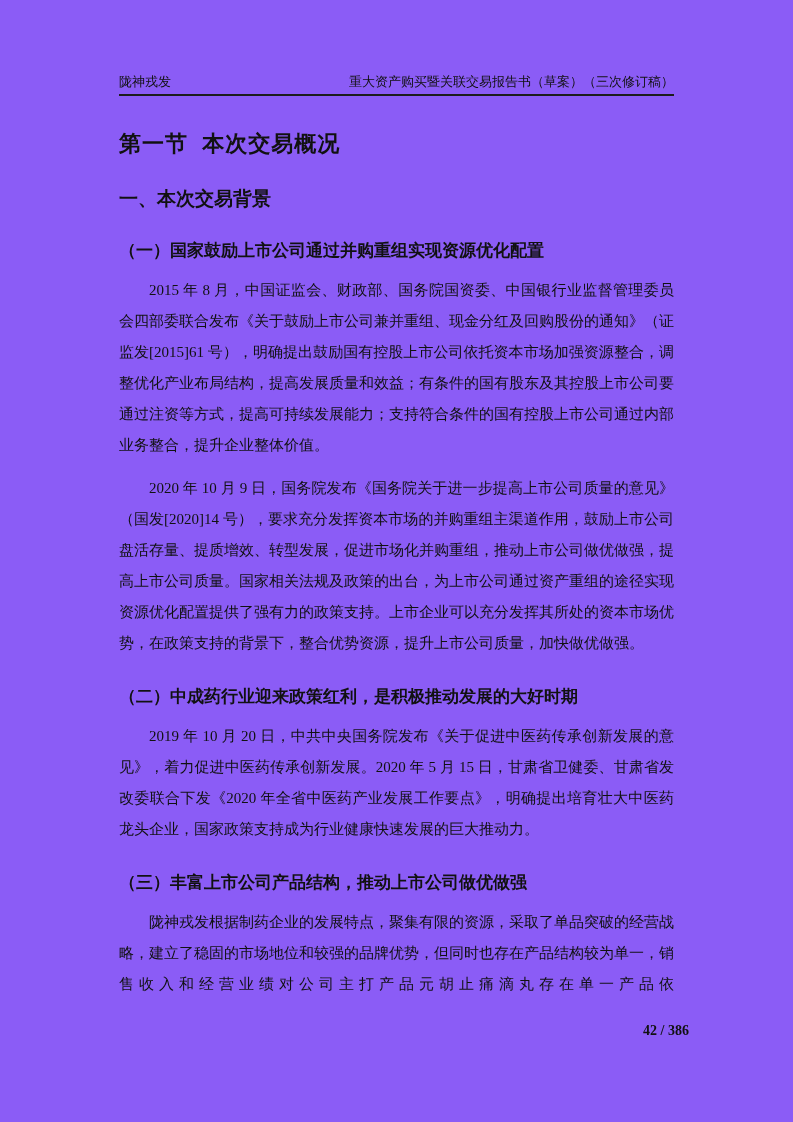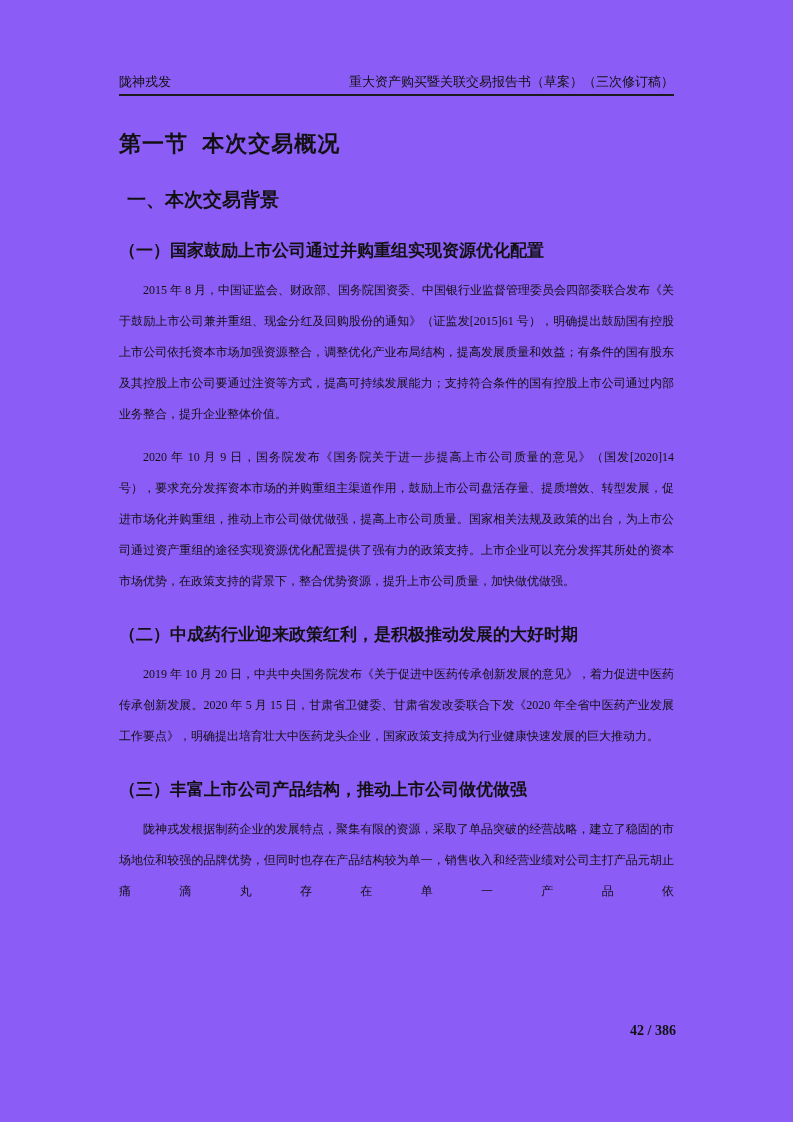--- a/index.html
+++ b/index.html
@@ -39,47 +39,47 @@
   }
   .chapter-title {
     font-family: Liberation Mono, monospace;
     font-weight: 700;
     font-size: 22px;
     line-height: 30px;
     margin: 35px 0 0 0;
     letter-spacing: 1px;
   }
   .section-heading {
-    font-family: Liberation Sans, sans-serif;
+    font-family: Liberation Mono, monospace;
     font-weight: 700;
     font-size: 19px;
     line-height: 26px;
-    margin: 26px 0 0 8px;
+    margin: 26px 0 0 0;
   }
   .subsection-heading {
     font-family: Liberation Sans, sans-serif;
     font-weight: 700;
     font-size: 17px;
     line-height: 24px;
     margin: 26px 0 0 0;
   }
   .content p {
-    font-size: 12px;
+    font-size: 15px;
     line-height: 31px;
     text-align: justify;
     text-indent: 2em;
     margin: 12px 0 0 0;
   }
   .content p.truncated {
     text-align-last: justify;
   }
   
   .page-footer {
     position: absolute;
-    right: 117px;
+    right: 104px;
     top: 1023px;
     font-size: 14px;
     font-weight: 700;
     font-family: "Liberation Serif", "DejaVu Serif", serif;
   }
 </style>
 </head>
 <body>
 
 <div class="page">

